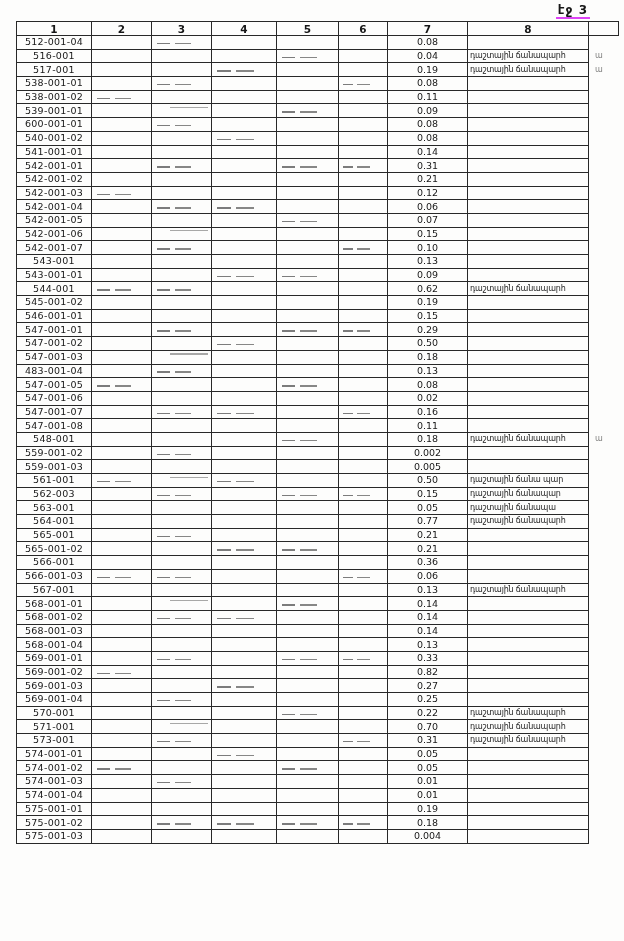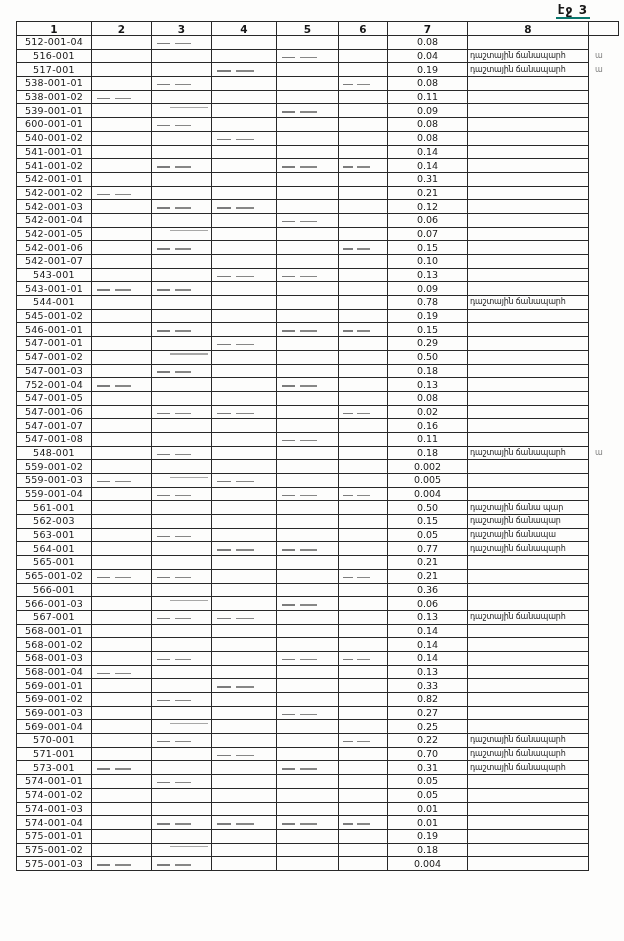--- a/index.html
+++ b/index.html
@@ -6,21 +6,21 @@
   body{
     width:624px;height:941px;position:relative;overflow:hidden;
     background:#fdfdfc;
     font-family:"DejaVu Sans",sans-serif;
     color:#1c1c1c;
     filter:contrast(1.05);
   }
   .page-label{
     position:absolute;top:3px;right:34px;
     font-size:12px;font-weight:bold;letter-spacing:1px;
-    border-bottom:2px solid #0f766e;padding:0 2px 0 2px;
+    border-bottom:2px solid #d946ef;padding:0 2px 0 2px;
   }
   .table-wrap{position:absolute;left:16px;top:21px;}
   table{border-collapse:collapse;table-layout:fixed;}
   td,th{
     border:1px solid #2c2c2c;
     height:12.7px;padding:0;margin:0;
     font-size:9.5px;line-height:12px;
     overflow:hidden;white-space:nowrap;
     font-family:"DejaVu Sans",sans-serif;
   }
@@ -180,31 +180,20 @@
           <td class="empty"></td>
           <td class="empty"></td>
           <td class="empty"></td>
           <td class="empty"></td>
           <td class="empty"></td>
           <td class="c-val">0.14</td>
           <td class="c-note"></td>
           <td class="c-margin"></td>
         </tr>
         <tr>
-          <td class="c-code">541-001-02</td>
-          <td class="empty"></td>
-          <td class="empty"></td>
-          <td class="empty"></td>
-          <td class="empty"></td>
-          <td class="empty"></td>
-          <td class="c-val">0.14</td>
-          <td class="c-note"></td>
-          <td class="c-margin"></td>
-        </tr>
-        <tr>
           <td class="c-code">542-001-01</td>
           <td class="empty"></td>
           <td class="empty"></td>
           <td class="empty"></td>
           <td class="empty"></td>
           <td class="empty"></td>
           <td class="c-val">0.31</td>
           <td class="c-note"></td>
           <td class="c-margin"></td>
         </tr>
@@ -296,21 +285,21 @@
           <td class="c-note"></td>
           <td class="c-margin"></td>
         </tr>
         <tr>
           <td class="c-code">544-001</td>
           <td class="empty"></td>
           <td class="empty"></td>
           <td class="empty"></td>
           <td class="empty"></td>
           <td class="empty"></td>
-          <td class="c-val">0.78</td>
+          <td class="c-val">0.62</td>
           <td class="c-note">դաշտային ճանապարհ</td>
           <td class="c-margin"></td>
         </tr>
         <tr>
           <td class="c-code">545-001-02</td>
           <td class="empty"></td>
           <td class="empty"></td>
           <td class="empty"></td>
           <td class="empty"></td>
           <td class="empty"></td>
@@ -356,21 +345,21 @@
           <td class="empty"></td>
           <td class="empty"></td>
           <td class="empty"></td>
           <td class="empty"></td>
           <td class="empty"></td>
           <td class="c-val">0.18</td>
           <td class="c-note"></td>
           <td class="c-margin"></td>
         </tr>
         <tr>
-          <td class="c-code">752-001-04</td>
+          <td class="c-code">483-001-04</td>
           <td class="empty"></td>
           <td class="empty"></td>
           <td class="empty"></td>
           <td class="empty"></td>
           <td class="empty"></td>
           <td class="c-val">0.13</td>
           <td class="c-note"></td>
           <td class="c-margin"></td>
         </tr>
         <tr>
@@ -440,31 +429,20 @@
           <td class="c-margin"></td>
         </tr>
         <tr>
           <td class="c-code">559-001-03</td>
           <td class="empty"></td>
           <td class="empty"></td>
           <td class="empty"></td>
           <td class="empty"></td>
           <td class="empty"></td>
           <td class="c-val">0.005</td>
-          <td class="c-note"></td>
-          <td class="c-margin"></td>
-        </tr>
-        <tr>
-          <td class="c-code">559-001-04</td>
-          <td class="empty"></td>
-          <td class="empty"></td>
-          <td class="empty"></td>
-          <td class="empty"></td>
-          <td class="empty"></td>
-          <td class="c-val">0.004</td>
           <td class="c-note"></td>
           <td class="c-margin"></td>
         </tr>
         <tr>
           <td class="c-code">561-001</td>
           <td class="empty"></td>
           <td class="empty"></td>
           <td class="empty"></td>
           <td class="empty"></td>
           <td class="empty"></td>

